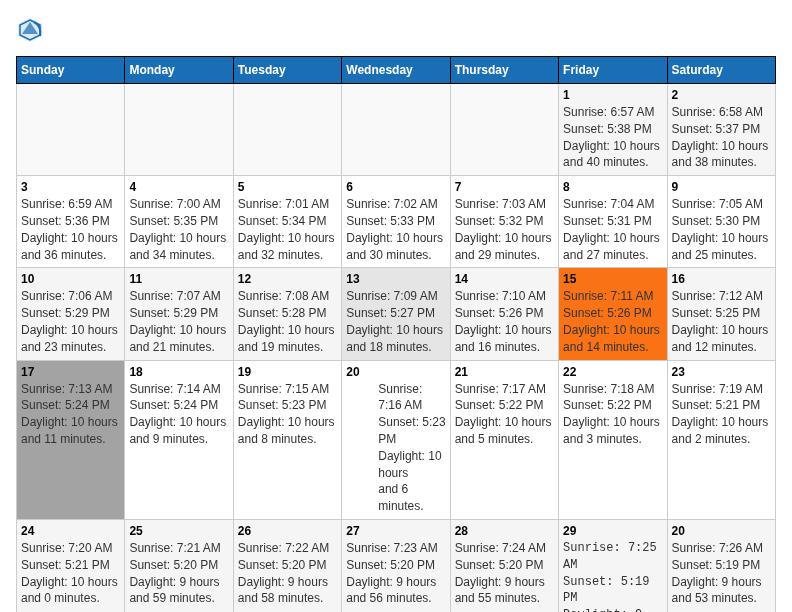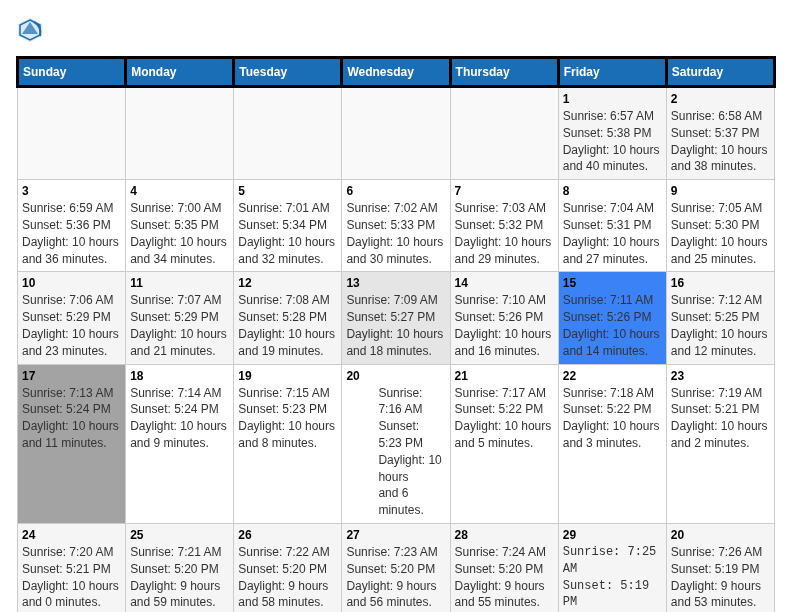--- a/index.html
+++ b/index.html
@@ -49,21 +49,21 @@
       border-collapse: collapse;
       font-size: 11px;
     }
     .calendar thead th {
       background-color: #1a6eb5;
       color: #fff;
       padding: 6px 4px;
       text-align: left;
       font-size: 12px;
       font-weight: bold;
-      border: 3px solid #000000;
+      border: 1px solid #000000;
     }
     .calendar tbody td {
       border: 1px solid #ccc;
       vertical-align: top;
       padding: 4px;
       width: calc(100% / 7);
       min-height: 80px;
       height: 80px;
       background: #fff;
     }
@@ -224,21 +224,21 @@
 Daylight: 10 hours
 and 18 minutes.</div>
         </td>
         <td style="background: rgb(245, 245, 245);">
           <span class="day-num">14</span>
           <div class="day-info" style="white-space: pre-line;">Sunrise: 7:10 AM
 Sunset: 5:26 PM
 Daylight: 10 hours
 and 16 minutes.</div>
         </td>
-        <td style="background: #3b82f6;">
+        <td style="background: #f97316;">
           <span class="day-num">15</span>
           <div class="day-info" style="white-space: pre-line;">Sunrise: 7:11 AM
 Sunset: 5:26 PM
 Daylight: 10 hours
 and 14 minutes.</div>
         </td>
         <td style="background: rgb(245, 245, 245);">
           <span class="day-num">16</span>
           <div class="day-info" style="white-space: pre-line;">Sunrise: 7:12 AM
 Sunset: 5:25 PM

